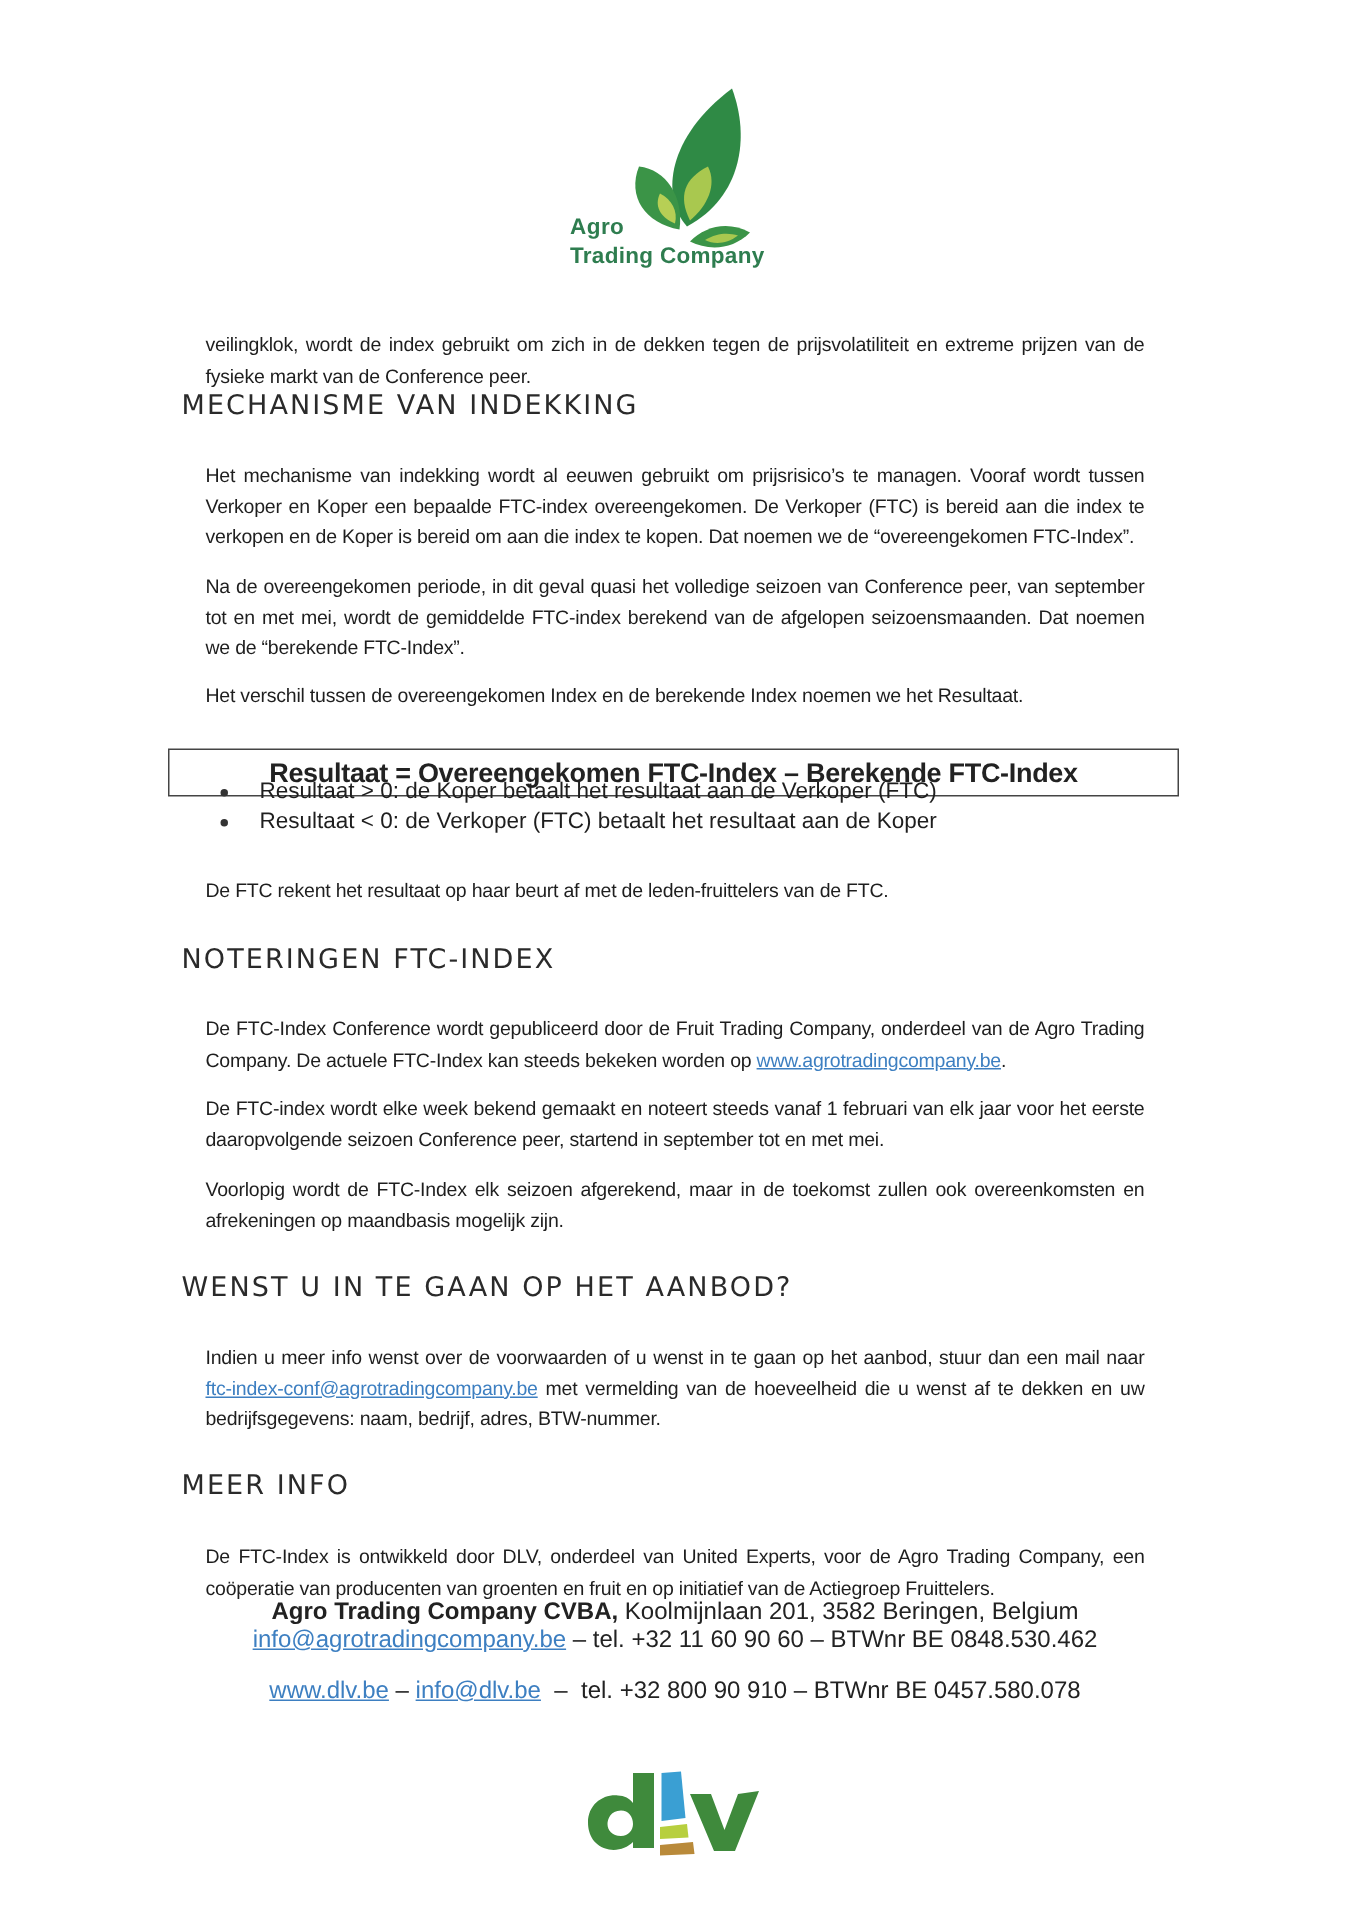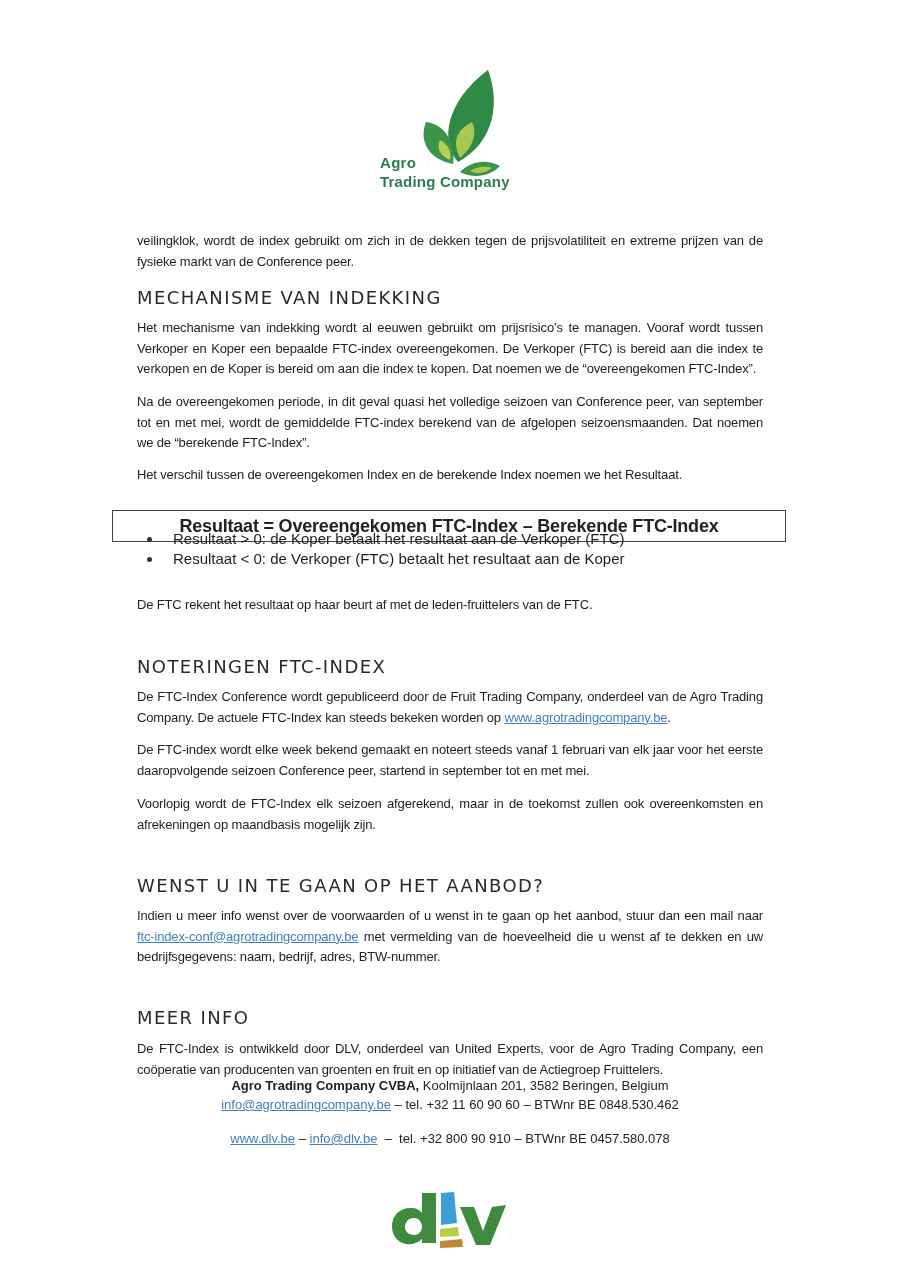--- a/index.html
+++ b/index.html
@@ -1,40 +1,40 @@
 <!DOCTYPE html>
 <html><head>
   <meta charset="utf-8">
   <style>
     html, body { margin: 0; padding: 0; background: #ffffff; }
     body {
       width: 900px; height: 1273px; position: relative; overflow: hidden;
       font-family: "Liberation Sans", sans-serif; color: #1e1e1e;
     }
-    .page { position: absolute; left: 0; top: 12px; width: 900px; height: 1021px; }
+    .page { position: absolute; left: 0; top: 1px; width: 900px; height: 1021px; }
 
     .logo-agro { position: absolute; left: 360px; top: 50px; width: 180px; height: 135px; }
     .logo-agro svg { position: absolute; left: 0; top: 0; }
     .logo-agro .agro-word {
       position: absolute; left: 20px; top: 92px; font-size: 15px; font-weight: bold;
       color: #2e7d4f; letter-spacing: 0.3px;
     }
     .logo-agro .trading-word {
       position: absolute; left: 20px; top: 111px; font-size: 15px; font-weight: bold;
       color: #2e7d4f; letter-spacing: 0.2px; white-space: nowrap;
     }
 
     .content { position: absolute; left: 121px; width: 658px; }
     p.body {
       margin: 16px; font-size: 13px; line-height: 20.5px; text-align: justify;
       letter-spacing: -0.15px;
     }
     p.body.last-left { text-align-last: left; }
     h2 {
-      margin: 16px; font-family: "DejaVu Sans", sans-serif; font-weight: normal;
+      margin: 0; font-family: "DejaVu Sans", sans-serif; font-weight: normal;
       font-size: 18px; letter-spacing: 1.4px; color: #2a2a2a;
     }
     a.link { color: #3d7fc1; text-decoration: underline; }
 
     .formula-box {
       position: absolute; left: 112px; top: 471px; width: 674px; height: 32px;
       border: 1.3px solid #444; box-sizing: border-box;
       display: flex; align-items: center; justify-content: center;
       font-size: 18px; font-weight: bold; color: #222; letter-spacing: -0.2px; margin-top: 27px;
     }
@@ -43,21 +43,21 @@
     ul.bullets li {
       position: relative; padding-left: 52px; font-size: 15px; line-height: 20px;
     }
     ul.bullets li .dot {
       position: absolute; left: 26px; top: 8px; width: 5px; height: 5px;
       border-radius: 50%; background: #333;
     }
 
     .footer-block {
       position: absolute; left: 121px; width: 658px; text-align: center;
-      font-size: 13px; line-height: 19px; color: #222;
+      font-size: 16px; line-height: 19px; color: #222;
     }
     .footer-block b { font-weight: bold; }
 
     .logo-dlv { position: absolute; left: 390px; top: 1175px; width: 125px; height: 65px; }
   </style>
 </head>
 <body>
 
 <div class="page">
 

